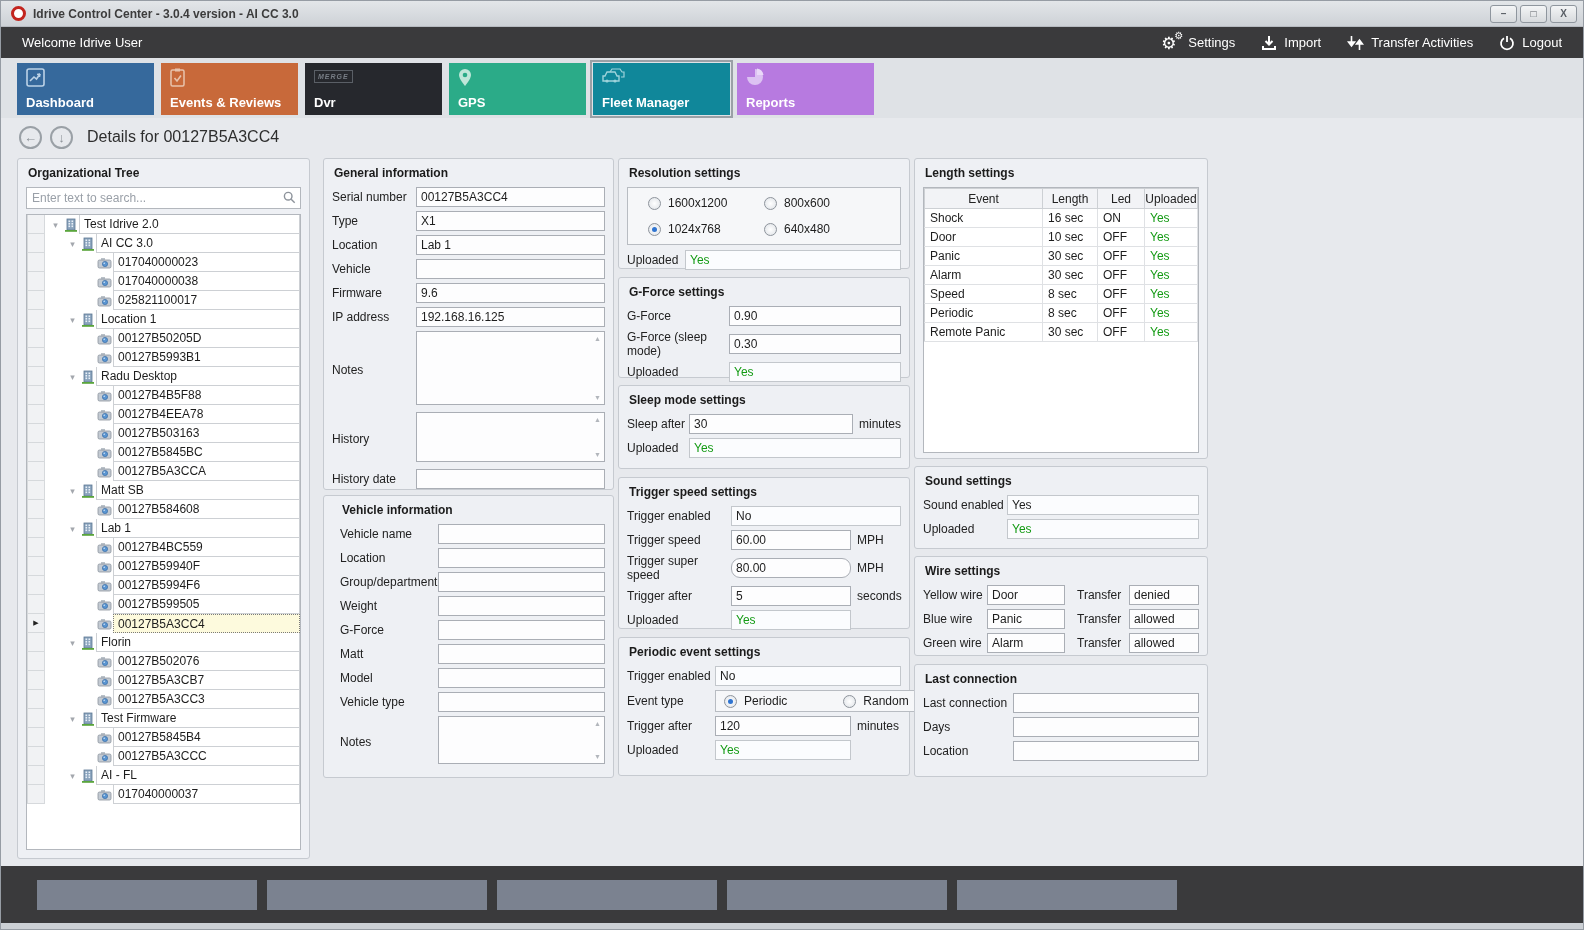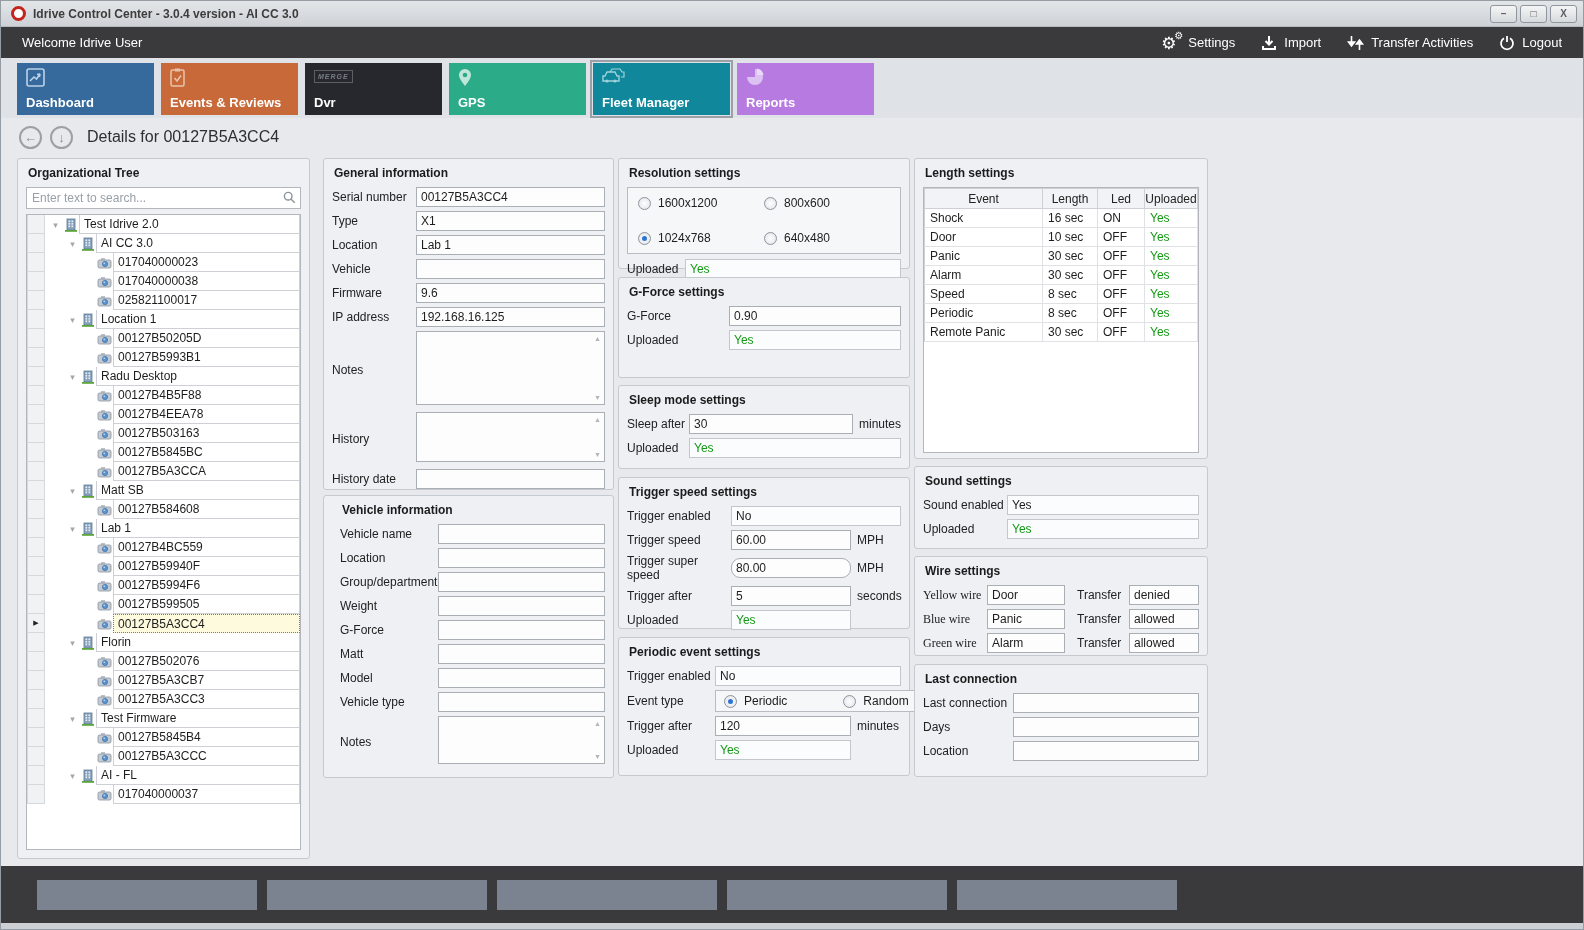--- a/index.html
+++ b/index.html
@@ -92,26 +92,26 @@
   .scr.up { top:4px; } .scr.dn { bottom:7px; }
 
   .gi .lbl { width:84px; }
   .vi .lbl { width:98px; }
   .res .lbl { width:58px; }
   .gf .lbl { width:102px; }
   .sl .lbl { width:62px; }
   .ts .lbl { width:104px; }
   .pe .lbl { width:88px; }
   .so .lbl { width:84px; }
-  .wi .lbl { width:64px;font-family:Liberation Serif, serif; }
+  .wi .lbl { width:64px; }
   .lc .lbl { width:90px; }
 
   
-  .radiobox { border:1px solid #b8bcc2; background:#f6f7f9; padding:8px 10px; display:grid;
-              grid-template-columns:1fr 1fr; row-gap:21px; }
+  .radiobox { border:1px solid #b8bcc2; background:#f6f7f9; padding:8px 20px; display:grid;
+              grid-template-columns:1fr 1fr; row-gap:12px; }
   .opt { display:flex; align-items:center; gap:7px; cursor:pointer; }
   .radio { width:13px; height:13px; flex:none; border-radius:50%; border:1px solid #8e949c;
            background:radial-gradient(#ffffff,#dde1e6); position:relative; }
   .opt.selected .radio::after { content:""; position:absolute; inset:3px; border-radius:50%; background:#2f74d0; }
   .evtbox { flex:1; border:1px solid #b8bcc2; background:#f6f7f9; padding:3px 8px; display:flex; gap:56px; height:22px; align-items:center; }
 
   
   .tablebox { background:#fff; border:1px solid #b3b7bd; height:266px; overflow:hidden; }
   table { border-collapse:collapse; width:100%; }
   th { background:#f2f3f6; font-weight:normal; color:#222; border:1px solid #cdd0d4; height:20px; }
@@ -979,20 +979,24 @@
           <span class="lbl">Uploaded</span>
           <span class="readbox flex1 green">Yes</span>
         </div>
     </div>
 
     <div class="panel gf mb7" style="height:101px;">
       <div class="ptitle">G-Force settings</div>
       <div class="frow">
           <span class="lbl">G-Force</span>
           <input class="inp flex1" value="0.90" style="">
+        </div>
+        <div class="frow">
+          <span class="lbl">G-Force (sleep mode)</span>
+          <input class="inp flex1" value="0.30" style="">
         </div>
       <div class="frow">
           <span class="lbl">Uploaded</span>
           <span class="readbox flex1 green">Yes</span>
         </div>
     </div>
 
     <div class="panel sl mb8" style="height:84px;">
       <div class="ptitle">Sleep mode settings</div>
       <div class="frow">

